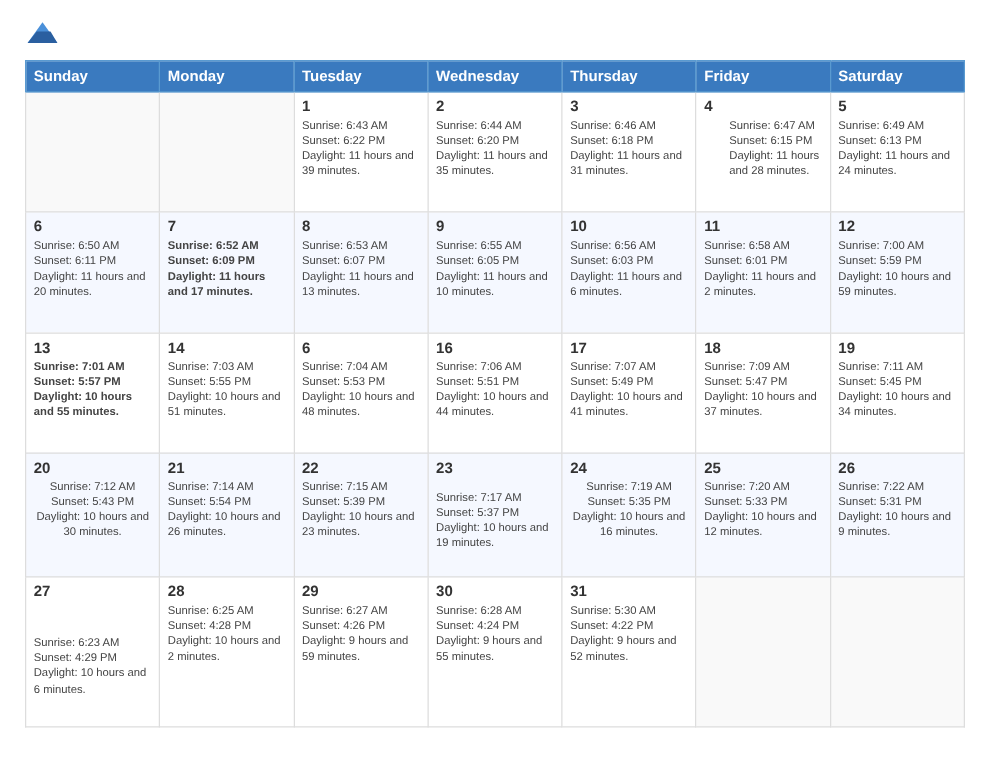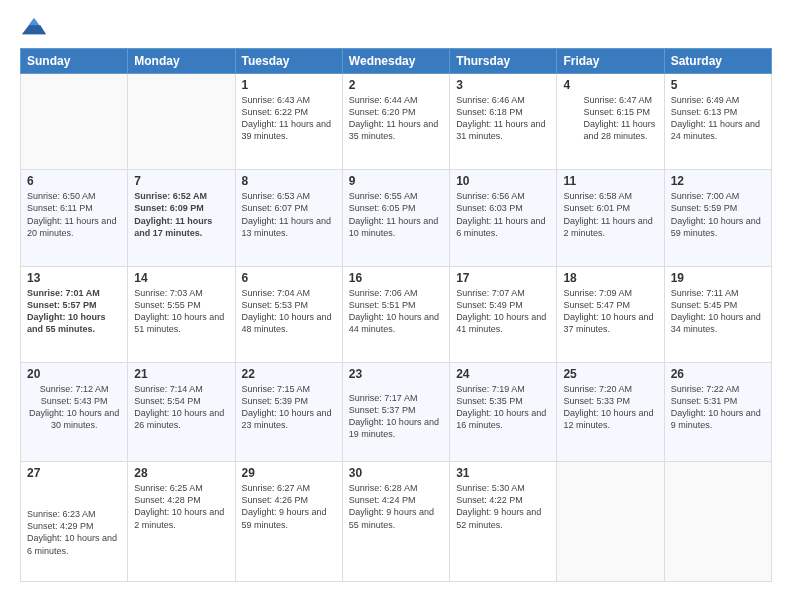--- a/index.html
+++ b/index.html
@@ -275,21 +275,21 @@
 Daylight: 10 hours and 23 minutes.</div>
           </td>
           <td>
             <span class="day-num">23</span>
             <div class="day-info" style="white-space: pre-line; margin-top: 11px;">Sunrise: 7:17 AM
 Sunset: 5:37 PM
 Daylight: 10 hours and 19 minutes.</div>
           </td>
           <td>
             <span class="day-num">24</span>
-            <div class="day-info" style="white-space: pre-line;">Sunrise: 7:19 AM
+            <div class="day-info" style="white-space: pre-line; text-align: center;">Sunrise: 7:19 AM
 Sunset: 5:35 PM
 Daylight: 10 hours and 16 minutes.</div>
           </td>
           <td>
             <span class="day-num">25</span>
             <div class="day-info" style="white-space: pre-line;">Sunrise: 7:20 AM
 Sunset: 5:33 PM
 Daylight: 10 hours and 12 minutes.</div>
           </td>
           <td>

